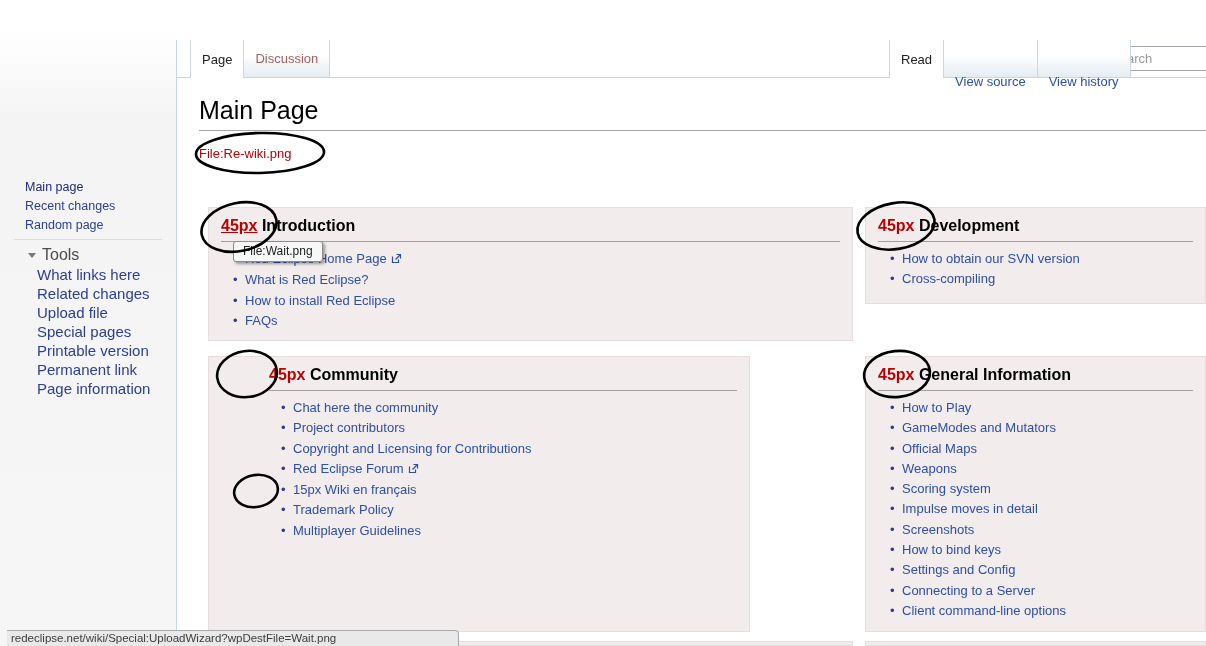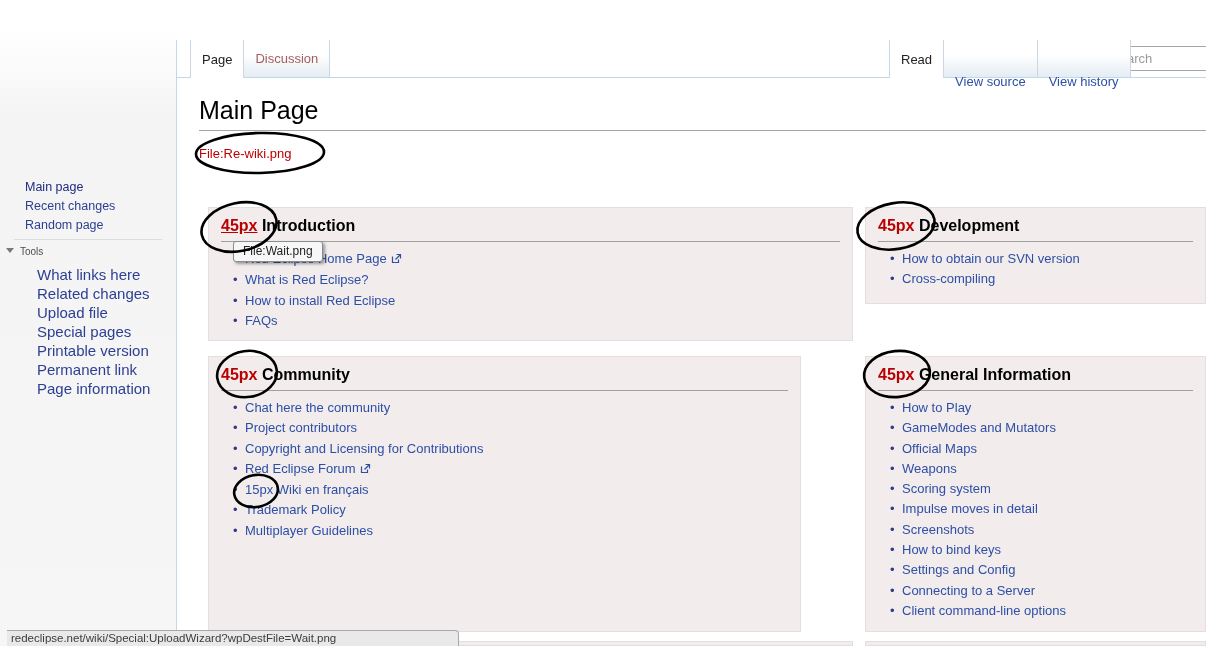--- a/index.html
+++ b/index.html
@@ -10,21 +10,21 @@
   
   .sidebar { position:absolute; left:0; top:0; width:176px; height:646px;
              background:linear-gradient(to bottom,#ffffff 30px,#f4f4f4 120px,#f6f6f6 100%); }
   .content-vline { position:absolute; left:176px; top:40px; height:592px; width:0;
                    border-left:1px solid #c3d7ea; }
   .side-nav { position:absolute; left:25px; top:178px; list-style:none; }
   .side-nav li { line-height:19px; font-size:12.5px; }
   .side-nav a { color:#2c3f92; text-decoration:none; cursor:pointer; }
   .side-nav li:first-child a { color:#1f2a80; }
   .side-divider { position:absolute; left:14px; top:239px; width:148px; border-top:1px solid #dcdcdc; }
-  .tools-head { position:absolute; left:6px; top:246px; font-size:10px; color:#4c4c4c; }
+  .tools-head { position:absolute; left:28px; top:246px; font-size:16px; color:#4c4c4c; }
   .tri { display:inline-block; width:0; height:0; border-left:4px solid transparent;
          border-right:4px solid transparent; border-top:5px solid #797979;
          margin-right:6px; vertical-align:2px; }
   .tools-list { position:absolute; left:37px; top:265px; list-style:none; }
   .tools-list li { line-height:19px; font-size:15px; }
   .tools-list a { color:#2c3f92; text-decoration:none; cursor:pointer; }
 
   
   .header-line { position:absolute; left:176px; top:77px; width:1030px; border-top:1px solid #c3d7ea; }
   .tabs { position:absolute; top:40px; display:flex; z-index:2; }
@@ -57,21 +57,21 @@
   .redlink { color:#ba0000; text-decoration:none; cursor:pointer; }
   .redlink.hovered { text-decoration:underline; }
   .wbox ul { margin:7px 0 0 0; padding-left:36px; list-style:none; }
   .wbox li { position:relative; line-height:20.3px; font-size:13px; }
   .wbox li::before { content:"•"; position:absolute; left:-12px; top:0; color:#333a8c; font-size:13px; }
   .wbox li a { color:#2d4fa5; text-decoration:none; cursor:pointer; }
   .ext-icon { display:inline-block; margin-left:4px; vertical-align:-1px; }
 
   .box-intro     { left:208px; top:207px; width:645px; height:134px; }
   .box-dev       { left:865px; top:207px; width:341px; height:97px; }
-  .box-community { left:208px; top:356px; width:593px; height:276px; }
+  .box-community { left:208px; top:356px; width:542px; height:276px;padding-left:48px; }
   .box-general   { left:865px; top:356px; width:341px; height:276px; }
   .box-stub-left  { left:208px; top:641px; width:645px; height:5px; }
   .box-stub-right { left:865px; top:641px; width:341px; height:5px; }
 
   
   .tooltip { position:absolute; left:233px; top:241px; height:21px; padding:2px 9px 0 9px;
              background:#f7f7f7; border:1px solid #8c8c8c; border-radius:3px;
              box-shadow:2px 2px 3px rgba(0,0,0,0.35); font-size:12px; color:#222; z-index:5;
              white-space:nowrap; }
 

